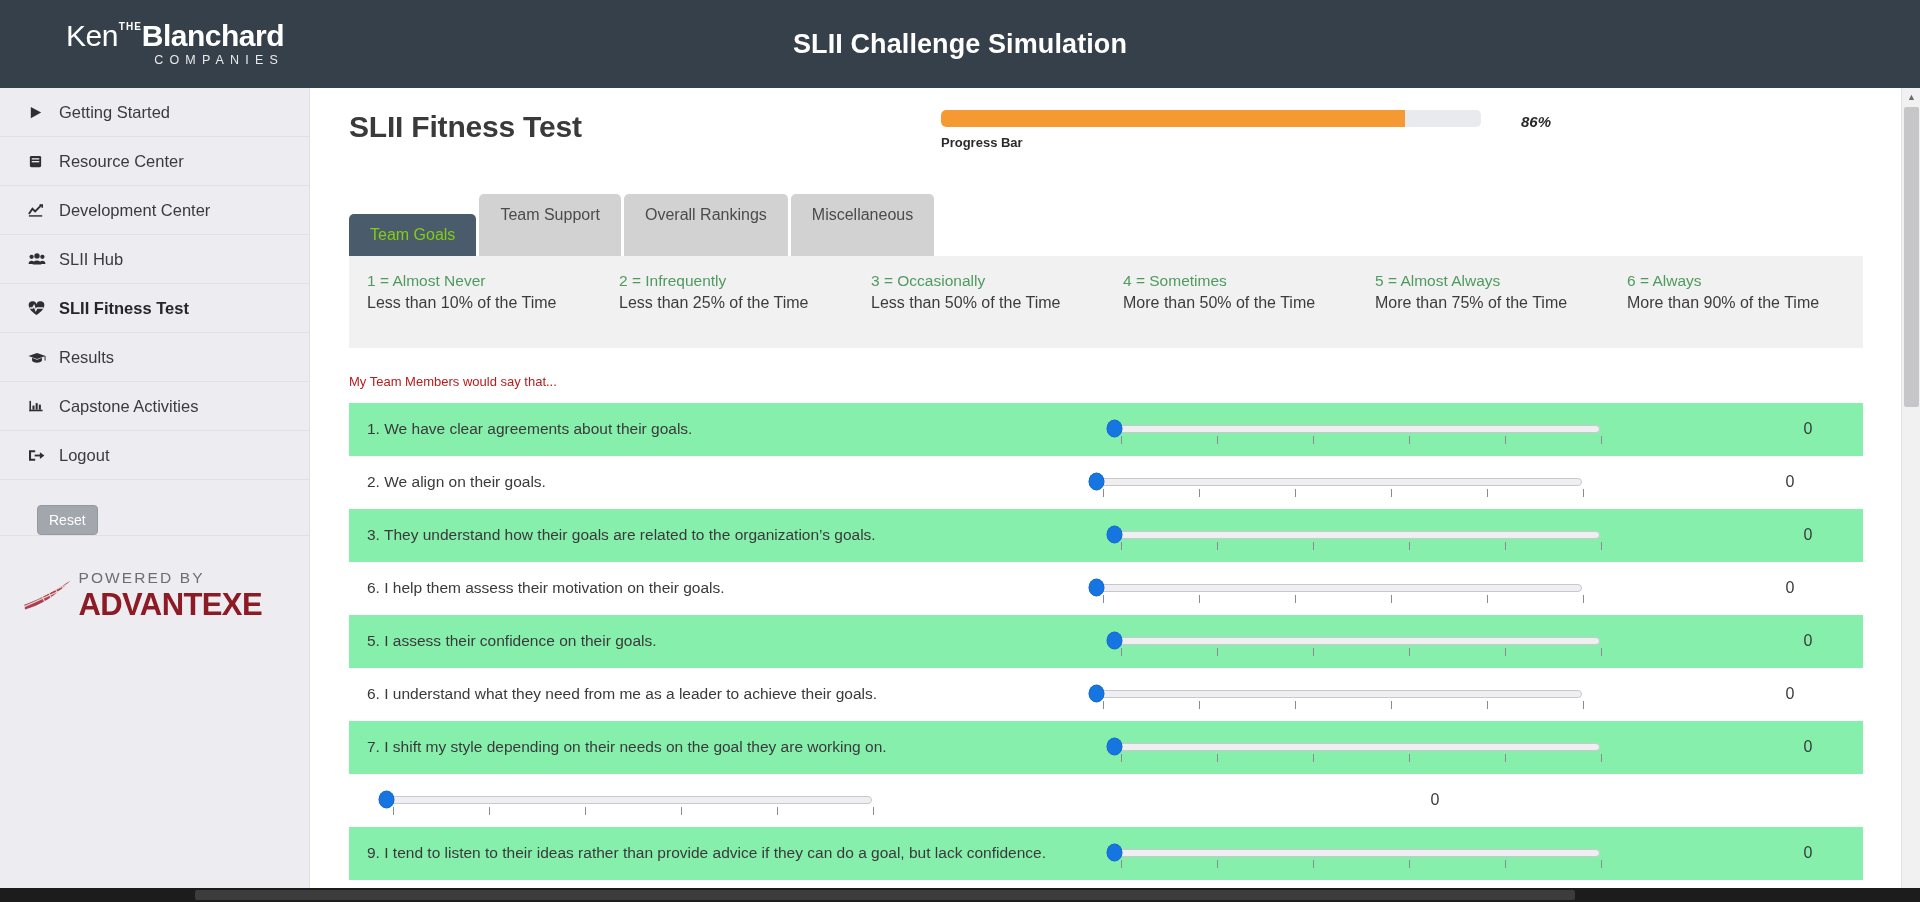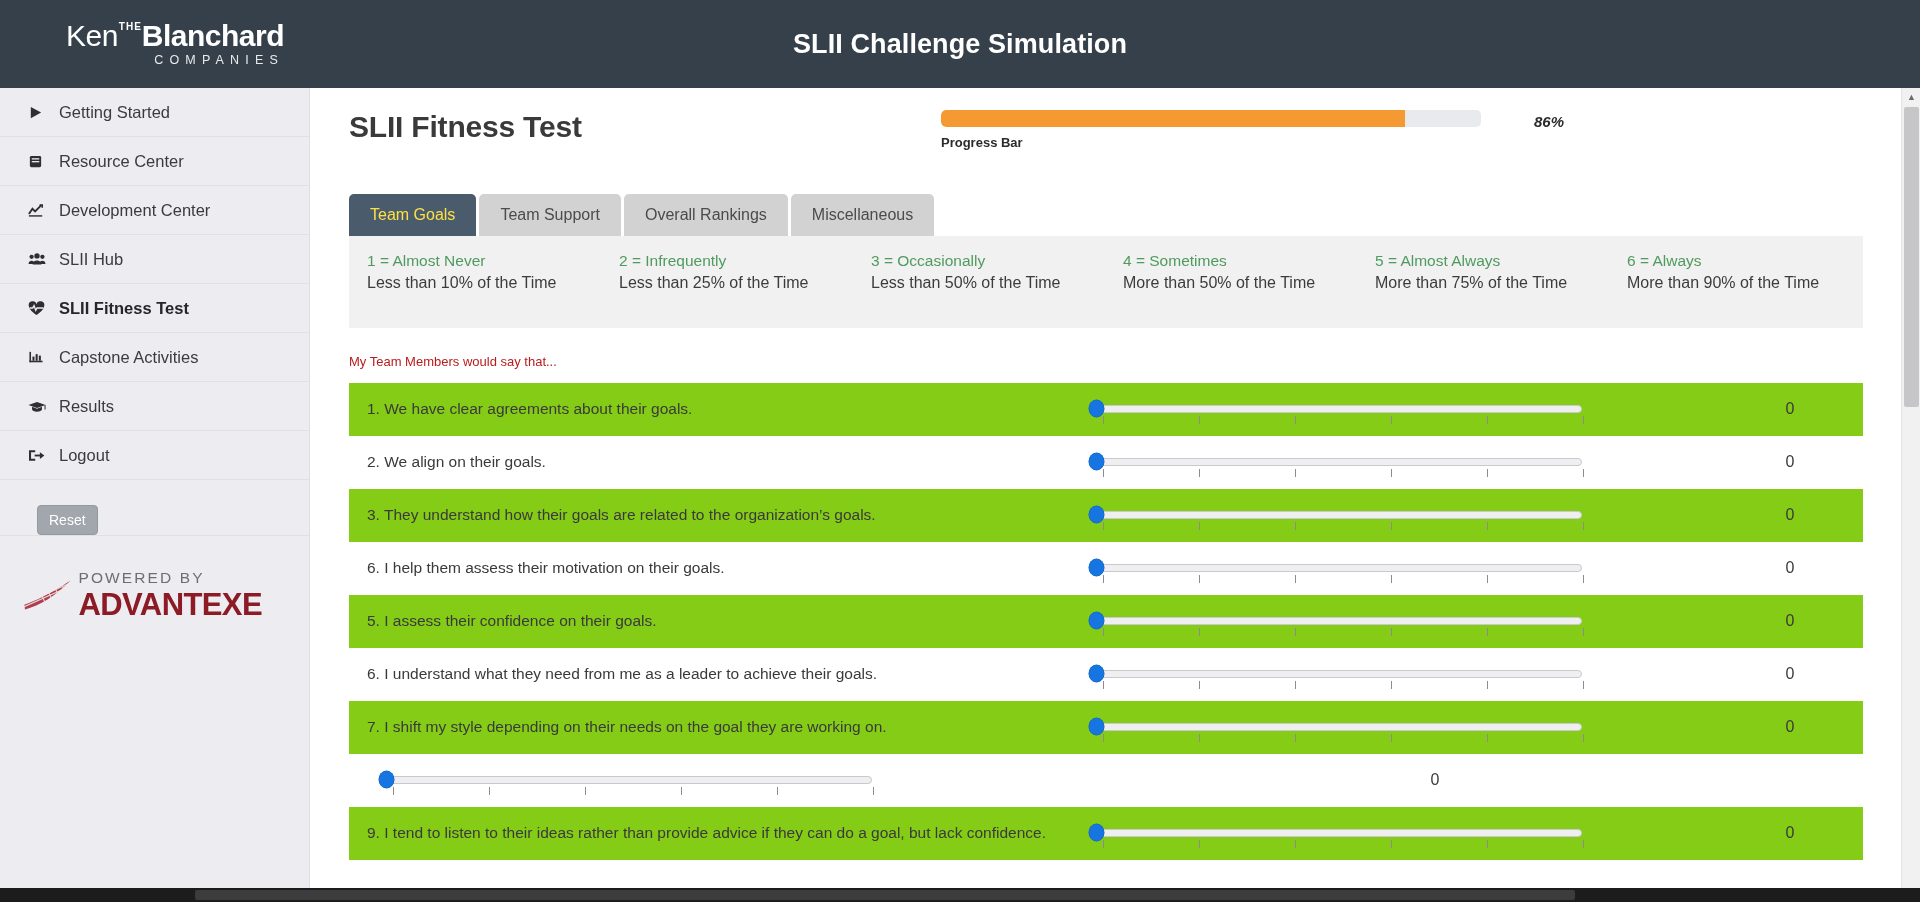--- a/index.html
+++ b/index.html
@@ -112,34 +112,34 @@
   }
   .progress-fill {
     height: 100%; background: #f59a32; border-radius: 5px 0 0 5px;
   }
   .progress-label {
     margin-top: 8px; font-weight: bold;
     font-size: 13px; color: #2b2b2b;
   }
   .progress-pct {
     position: absolute; top: 25px; left: 1210px;
-    font-style: italic; font-weight: bold; font-size: 15px; color: #2b2b2b; margin-left: 13px;
+    font-style: italic; font-weight: bold; font-size: 15px; color: #2b2b2b;
   }
 
   
   .tabs {
     margin: 28px 0 0 38px; display: flex; gap: 3px;
   }
   .tab {
     background: #d2d2d2; color: #4b4b4b;
     font-size: 16px; padding: 12px 21px;
     border-radius: 5px 5px 0 0; cursor: pointer;
     line-height: 1.1;
   }
-  .tab.active { background: #4a5c6b; color: #fde047; }
+  .tab.active { background: #4a5c6b; color: #84cc16; margin-top: 20px; }
 
   
   .scale {
     margin: 0 38px 0 38px; background: #f1f1f1;
     display: flex; padding: 16px 0 36px 0;
   }
   .scale-item { flex: 1; padding-left: 16px; }
   .scale-item:first-child { padding-left: 18px; }
   .scale-key {
     color: #4f9a5f; font-size: 15.5px; margin-bottom: 4px;
@@ -149,21 +149,21 @@
   
   .section-head {
     margin: 26px 0 14px 38px;
     font-size: 13px; font-weight: normal; color: #b91c1c;
   }
   .rows { margin: 0 38px 0 38px; }
   .qrow {
     display: flex; align-items: center;
     height: 53px; padding: 0 0 0 18px;
   }
-  .qrow.alt { background: #84cc16; }
+  .qrow.alt { background: #86efac; gap: 18px; }
   .qtext {
     flex: 0 0 710px; font-size: 15.5px; color: #3a3a3a;
   }
   .slider-cell {
     flex: 0 0 640px; position: relative; height: 34px;
     display: flex; align-items: center;
   }
   .slider-track {
     position: absolute; left: 18px; top: 13px;
     width: 487px; height: 8px;
@@ -280,40 +280,40 @@
       <svg width="17" height="15" viewBox="0 0 18 16">
           <path d="M9 15S0.8 9.6 0.8 5.3A4.1 4.1 0 0 1 9 3.5a4.1 4.1 0 0 1 8.2 1.8C17.2 9.6 9 15 9 15z" fill="#2f2f33"></path>
           <polyline points="1.6,7.4 5,7.4 6.4,4.9 8.2,10 9.6,7.4 16.4,7.4" stroke="#edecf0" stroke-width="1.5" fill="none"></polyline>
         </svg>
     </span>
     <span>SLII Fitness Test</span>
   </div>
 
   <div class="nav-item">
     <span class="nav-ico">
+      <svg width="18" height="15" viewBox="0 0 20 16">
+          <polygon points="10,3 19.5,6.4 10,9.8 0.5,6.4" fill="#2f2f33"></polygon>
+          <path d="M4.5 8.2v3.2c0 1.4 2.6 2.3 5.5 2.3s5.5-0.9 5.5-2.3V8.2L10 10.6z" fill="#2f2f33"></path>
+          <rect x="18.4" y="6.4" width="1.1" height="5" fill="#2f2f33"></rect>
+        </svg>
+    </span>
+    <span>Results</span>
+  </div>
+
+  <div class="nav-item">
+    <span class="nav-ico">
       <svg width="16" height="15" viewBox="0 0 16 16">
           <rect x="1" y="2" width="1.7" height="11" fill="#2f2f33"></rect>
           <rect x="1" y="11.4" width="14" height="1.7" fill="#2f2f33"></rect>
           <rect x="4.2" y="7" width="2.2" height="4.4" fill="#2f2f33"></rect>
           <rect x="7.6" y="4.4" width="2.2" height="7" fill="#2f2f33"></rect>
           <rect x="11" y="6" width="2.2" height="5.4" fill="#2f2f33"></rect>
         </svg>
     </span>
     <span>Capstone Activities</span>
-  </div>
-
-  <div class="nav-item">
-    <span class="nav-ico">
-      <svg width="18" height="15" viewBox="0 0 20 16">
-          <polygon points="10,3 19.5,6.4 10,9.8 0.5,6.4" fill="#2f2f33"></polygon>
-          <path d="M4.5 8.2v3.2c0 1.4 2.6 2.3 5.5 2.3s5.5-0.9 5.5-2.3V8.2L10 10.6z" fill="#2f2f33"></path>
-          <rect x="18.4" y="6.4" width="1.1" height="5" fill="#2f2f33"></rect>
-        </svg>
-    </span>
-    <span>Results</span>
   </div>
 
   <div class="nav-item">
     <span class="nav-ico">
       <svg width="17" height="15" viewBox="0 0 18 16">
           <path d="M1 2.4h6.6v2.2H3.2v6.8h4.4v2.2H1z" fill="#2f2f33"></path>
           <rect x="7" y="7" width="6.6" height="2" fill="#2f2f33"></rect>
           <polygon points="12.6,4.4 17.4,8 12.6,11.6" fill="#2f2f33"></polygon>
         </svg>
     </span>

